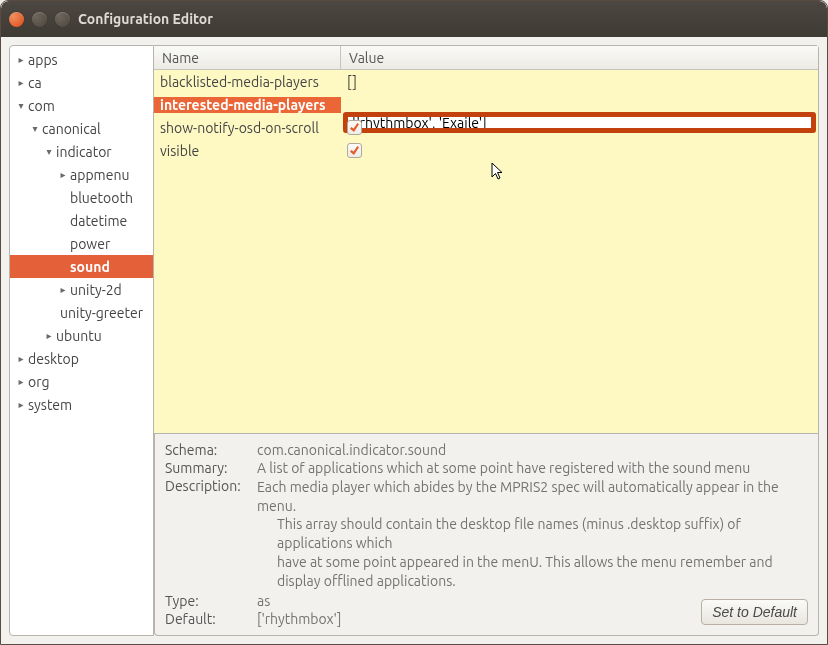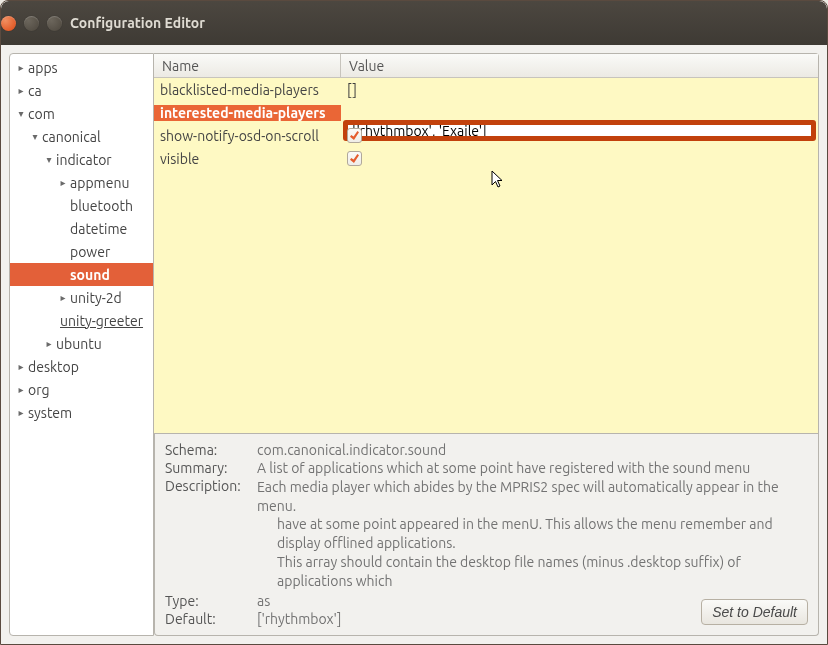--- a/index.html
+++ b/index.html
@@ -1,20 +1,20 @@
 <!DOCTYPE html>
 <html><head>
 <meta charset="utf-8">
 <style>
 * { box-sizing: border-box; margin: 0; padding: 0; }
 html, body { width: 828px; height: 645px; font-family: "Ubuntu", "Segoe UI", sans-serif; font-size: 14px; color: #3c3c3c; background: #edeae3; }
 body { display: flex; flex-direction: column; border: 1px solid #5a4a3f; border-radius: 8px 8px 0 0; overflow: hidden; background: #f2f1ee; }
 
 
-.titlebar { height: 44px; background: linear-gradient(to bottom, #4c4740, #3e3a34); display: flex; align-items: center; padding: 0 0; gap: 8px; border-radius: 8px 8px 0 0; }
+.titlebar { height: 36px; background: linear-gradient(to bottom, #4c4740, #3e3a34); display: flex; align-items: center; padding: 0 8px; gap: 8px; border-radius: 8px 8px 0 0; }
 .wbtn { width: 15px; height: 15px; border-radius: 50%; box-shadow: inset 0 1px 1px rgba(255,255,255,.2), 0 0 1px rgba(0,0,0,.4); }
 .wbtn.close { background: radial-gradient(circle at 30% 30%, #f18f60, #dd4814); }
 .wbtn.min, .wbtn.max { background: radial-gradient(circle at 30% 30%, #6c665c, #4c463d); }
 .title { color: #dfdbd2; font-weight: bold; font-size: 14px; }
 
 
 .client { flex: 1; display: flex; padding: 8px; gap: 0; background: #f2f1ee; }
 .treepane { width: 145px; background: #fff; border: 1px solid #b7b4ad; border-radius: 4px 0 0 4px; overflow: hidden; }
 .rightpane { flex: 1; display: flex; flex-direction: column; }
 
@@ -106,21 +106,21 @@
           <span class="tlabel">power</span>
         </div>
         <div class="trow sel" style="padding-left: 46px;">
           <span class="tarrow"></span>
           <span class="tlabel">sound</span>
         </div>
         <div class="trow" style="padding-left: 46px;">
           <span class="tarrow">▸</span>
           <span class="tlabel">unity-2d</span>
         </div>
-        <div class="trow" style="padding-left: 36px; text-decoration: underline;">
+        <div class="trow" style="padding-left: 36px;">
           <span class="tarrow"></span>
           <span class="tlabel">unity-greeter</span>
         </div>
         <div class="trow" style="padding-left: 32px;">
           <span class="tarrow">▸</span>
           <span class="tlabel">ubuntu</span>
         </div>
         <div class="trow" style="padding-left: 4px;">
           <span class="tarrow">▸</span>
           <span class="tlabel">desktop</span>
@@ -173,22 +173,22 @@
     </div>
     <div class="details">
       <div class="dtable">
         <div class="lbl">Schema:</div>
         <div class="val">com.canonical.indicator.sound</div>
         <div class="lbl">Summary:</div>
         <div class="val">A list of applications which at some point have registered with the sound menu</div>
         <div class="lbl">Description:</div>
         <div class="val descblk">
           <span>Each media player which abides by the MPRIS2 spec will automatically appear in the menu.</span>
+          <span class="indent">This array should contain the desktop file names (minus .desktop suffix) of applications which</span>
           <span class="indent">have at some point appeared in the menU. This allows the menu remember and display offlined applications.</span>
-          <span class="indent">This array should contain the desktop file names (minus .desktop suffix) of applications which</span>
         </div>
         <div class="lbl">Type:</div>
         <div class="val">as</div>
         <div class="lbl">Default:</div>
         <div class="val">['rhythmbox']</div>
       </div>
       <button class="defbtn">Set to Default</button>
     </div>
   </div>
 </div>

